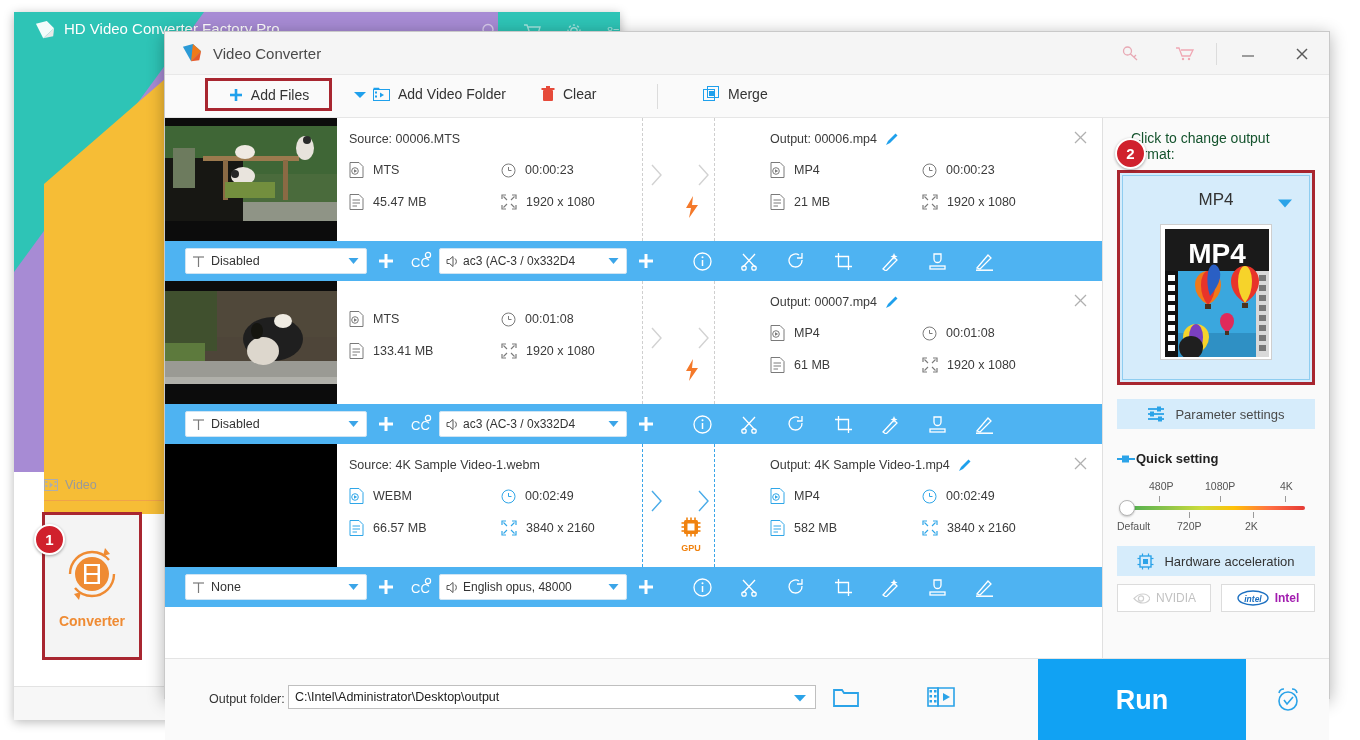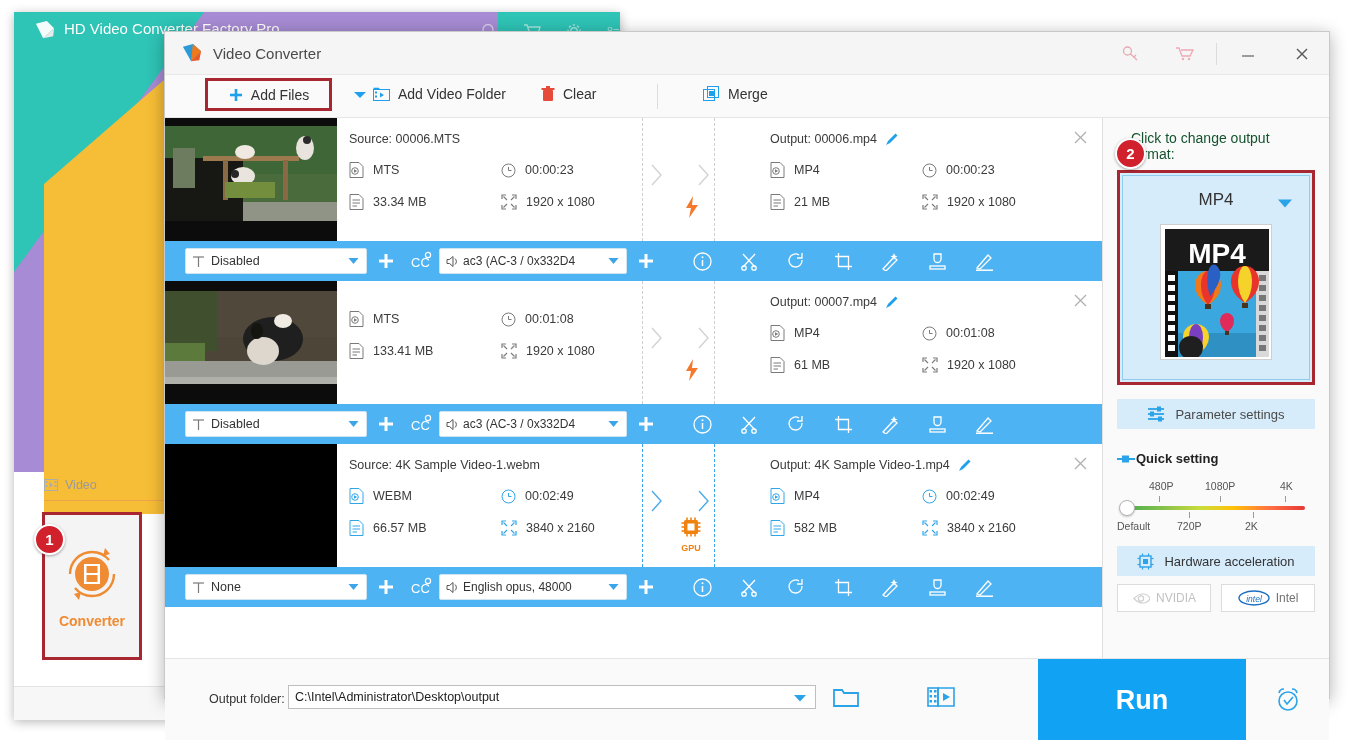--- a/index.html
+++ b/index.html
@@ -196,21 +196,21 @@
   #hw-btn {
     margin-top:6px; height:30px; background:#d6ecfb; display:flex; align-items:center;
     justify-content:center; gap:10px; font-size:13px; color:#333;
   }
   #hw-row { margin-top:8px; display:flex; gap:10px; }
   .hw-chip {
     flex:1; height:28px; border:1px solid #dcdcdc; background:#fff; display:flex;
     align-items:center; justify-content:center; gap:6px; font-size:12px;
   }
   .hw-chip.disabled { color:#c2c2c2; }
-  .hw-chip.enabled { color:#737373; }
+  .hw-chip.enabled { color:#a21caf;font-weight:bold; }
 
   
   #vc-bottom { height:83px; border-top:1px solid #e4e4e4; background:#fafafa; display:flex; align-items:center; position:relative; }
   #out-label { position:absolute; left:44px; top:33px; font-size:12.5px; color:#333; }
   #out-field {
     position:absolute; left:123px; top:26px; width:528px; height:24px;
     background:#fff; border:1px solid #bfbfbf; display:flex; align-items:center; padding:0 6px;
     font-size:12.5px; color:#222; position:absolute;
   }
   #out-caret { position:absolute; right:8px; top:7px; }
@@ -423,21 +423,21 @@
                 </svg>
                 <span>00:00:23</span>
               </div>
               <div class="meta-cell">
                 <svg width="15" height="16" viewBox="0 0 15 16">
                   <path d="M1 0.5 h9 l4 4 v11 h-13 z" fill="none" stroke="#7a7a7a"></path>
                   <line x1="3.5" y1="6" x2="11" y2="6" stroke="#7a7a7a"></line>
                   <line x1="3.5" y1="9" x2="11" y2="9" stroke="#7a7a7a"></line>
                   <line x1="3.5" y1="12" x2="8" y2="12" stroke="#7a7a7a"></line>
                 </svg>
-                <span>33.34 MB</span>
+                <span>45.47 MB</span>
               </div>
               <div class="meta-cell">
                 <svg width="16" height="16" viewBox="0 0 16 16">
                   <path d="M1 5 V1 H5 M11 1 H15 V5 M15 11 V15 H11 M5 15 H1 V11" fill="none" stroke="#7a7a7a" stroke-width="1.2"></path>
                   <path d="M2.5 2.5 L6 6 M13.5 2.5 L10 6 M13.5 13.5 L10 10 M2.5 13.5 L6 10" stroke="#7a7a7a" stroke-width="1.1"></path>
                 </svg>
                 <span>1920 x 1080</span>
               </div>
             </div>
           </div>

